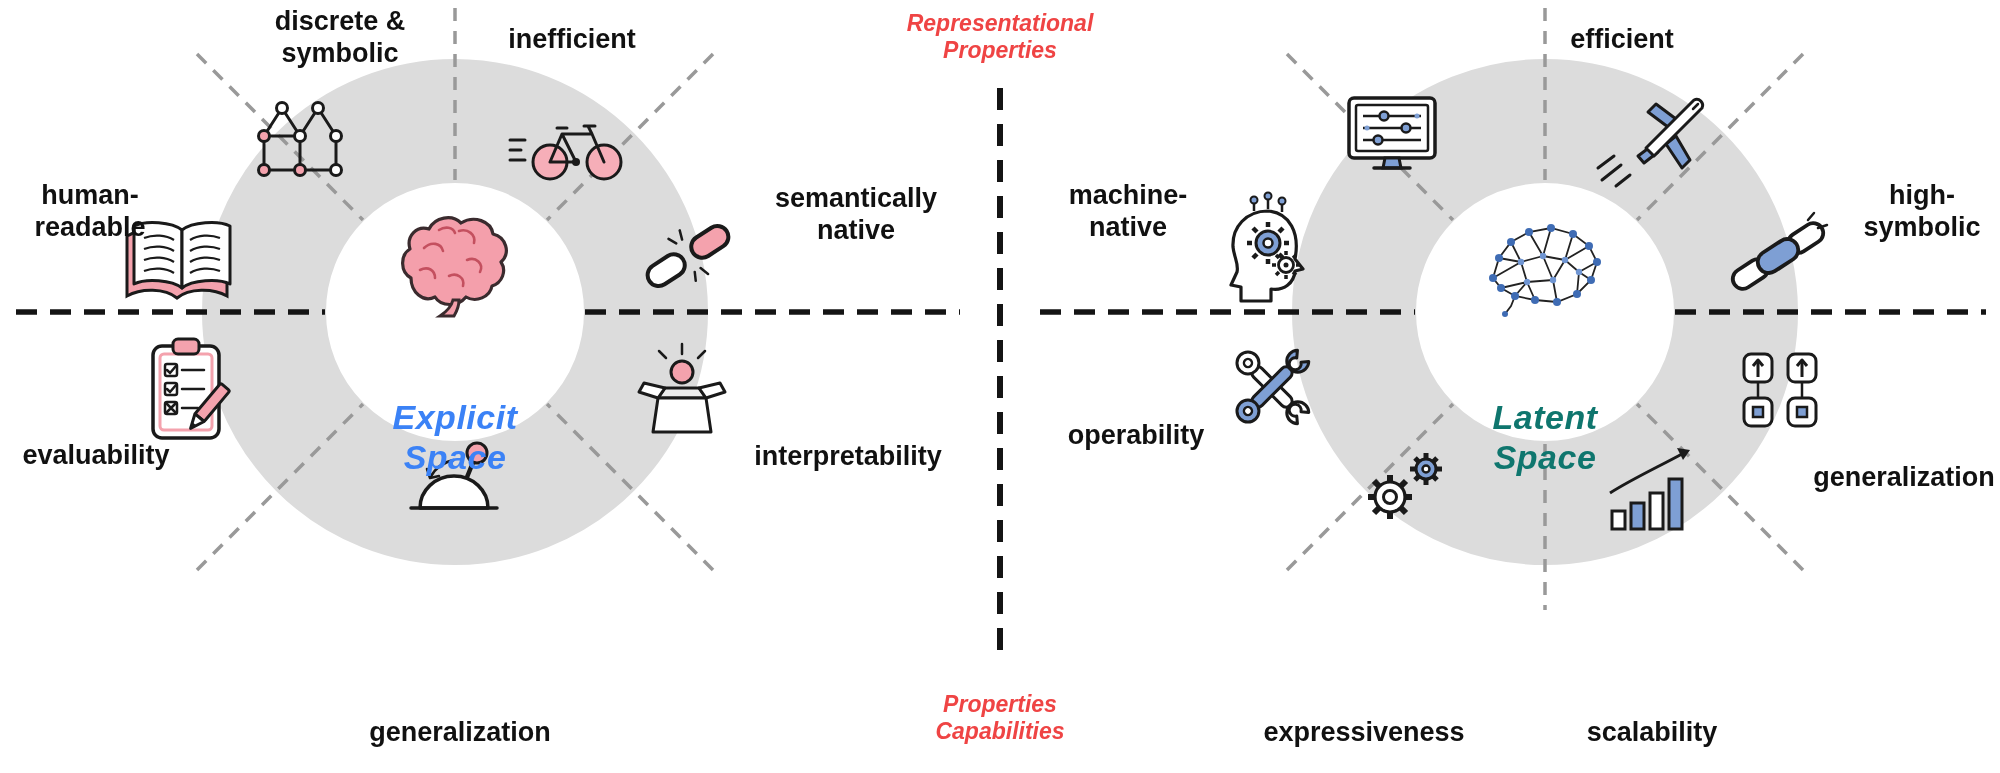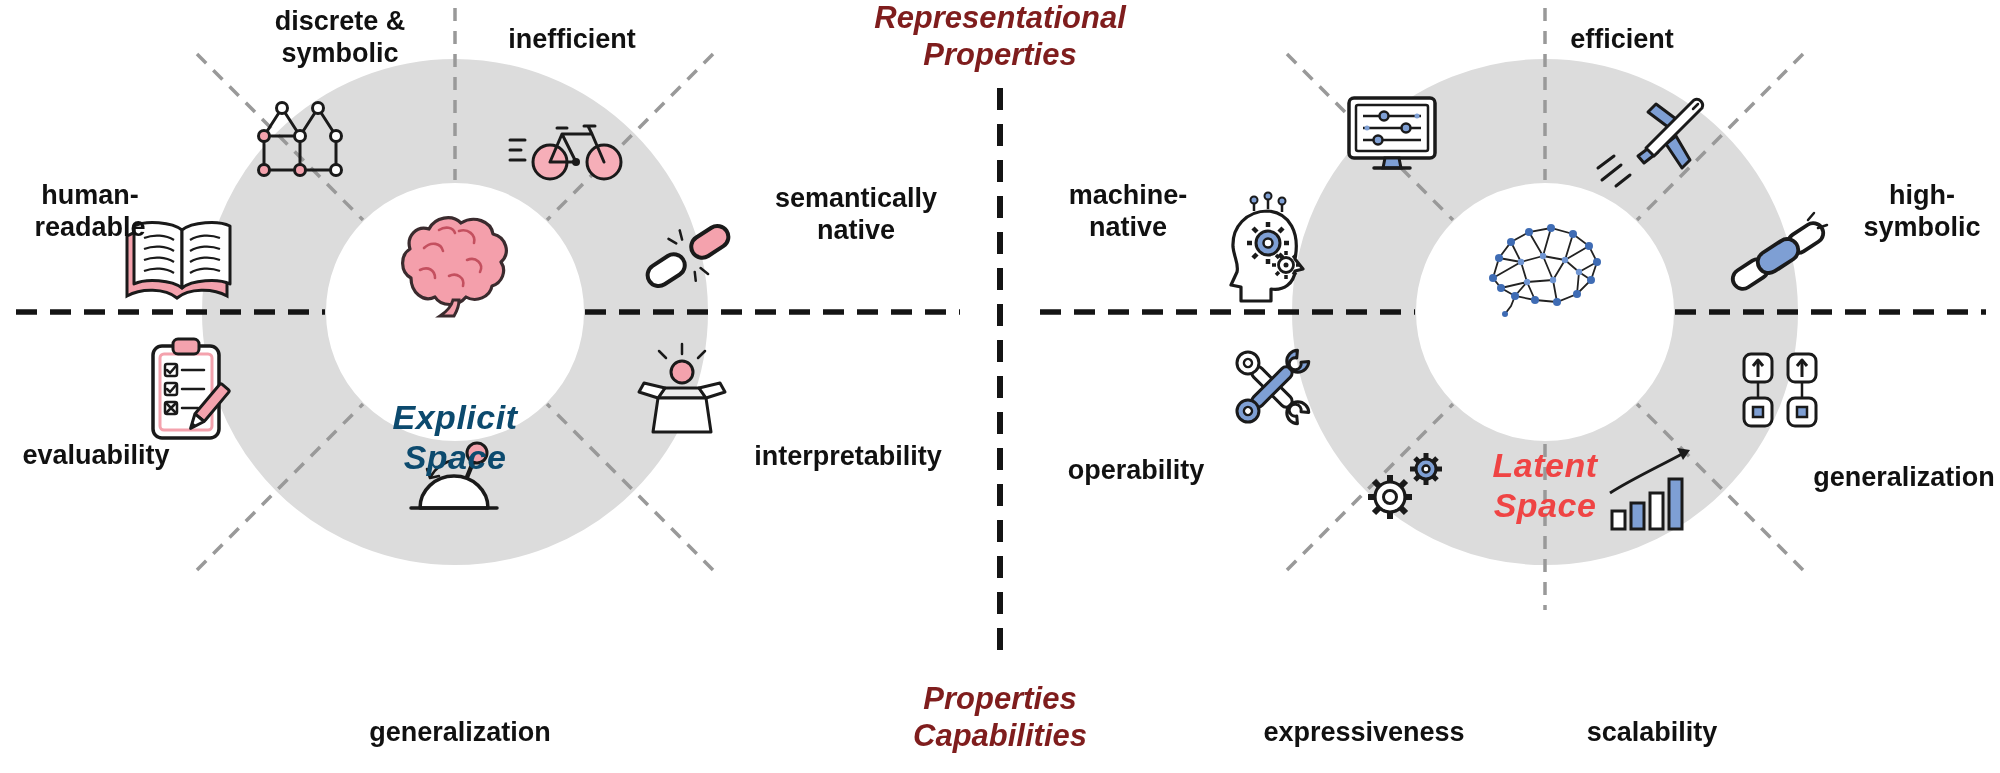--- a/index.html
+++ b/index.html
@@ -1,24 +1,24 @@
 <!DOCTYPE html>
 <html><head>
 <meta charset="utf-8">
 <style>
   html,body{margin:0;padding:0;background:#fff;}
   .figure{position:relative;width:2000px;height:773px;background:#fff;overflow:hidden;
           font-family:"Liberation Sans",sans-serif;}
   svg.canvas{position:absolute;left:0;top:0;}
   .lbl{position:absolute;transform:translate(-50%,-50%);white-space:pre-line;text-align:center;
        font-size:27px;line-height:1.18;color:#111;font-weight:600;}
-  .hdr{font-size:31px;font-weight:bold;font-style:italic;color:#7f1d1d;}
+  .hdr{font-size:23px;font-weight:bold;font-style:italic;color:#ef4444;}
   .space{font-size:34px;font-weight:bold;font-style:italic;letter-spacing:0.5px;}
-  .pink{color:#0c4a6e;}
-  .blue{color:#ef4444;margin-top:48px;}
+  .pink{color:#3b82f6;}
+  .blue{color:#0f766e;}
 </style>
 </head>
 <body>
 
 <div class="figure">
 
 <svg class="canvas" width="2000" height="773" viewBox="0 0 2000 773">
 
   <circle cx="455" cy="312" r="191" fill="none" stroke="#dcdcdc" stroke-width="124"></circle>
   <circle cx="1545" cy="312" r="191" fill="none" stroke="#dcdcdc" stroke-width="124"></circle>
@@ -280,20 +280,20 @@
 <div class="lbl" style="left:848px;top:457px">interpretability</div>
 <div class="lbl" style="left:460px;top:733px">generalization</div>
 <div class="lbl space pink" style="left:455px;top:437px">Explicit
 Space</div>
 
 <div class="lbl" style="left:1622px;top:40px">efficient</div>
 <div class="lbl" style="left:1128px;top:212px">machine-
 native</div>
 <div class="lbl" style="left:1922px;top:212px">high-
 symbolic</div>
-<div class="lbl" style="left:1136px;top:471px">operability</div>
+<div class="lbl" style="left:1136px;top:436px">operability</div>
 <div class="lbl" style="left:1904px;top:478px">generalization</div>
 <div class="lbl" style="left:1364px;top:733px">expressiveness</div>
 <div class="lbl" style="left:1652px;top:733px">scalability</div>
 <div class="lbl space blue" style="left:1545px;top:437px">Latent
 Space</div>
 
 </div>
 
 </body></html>

